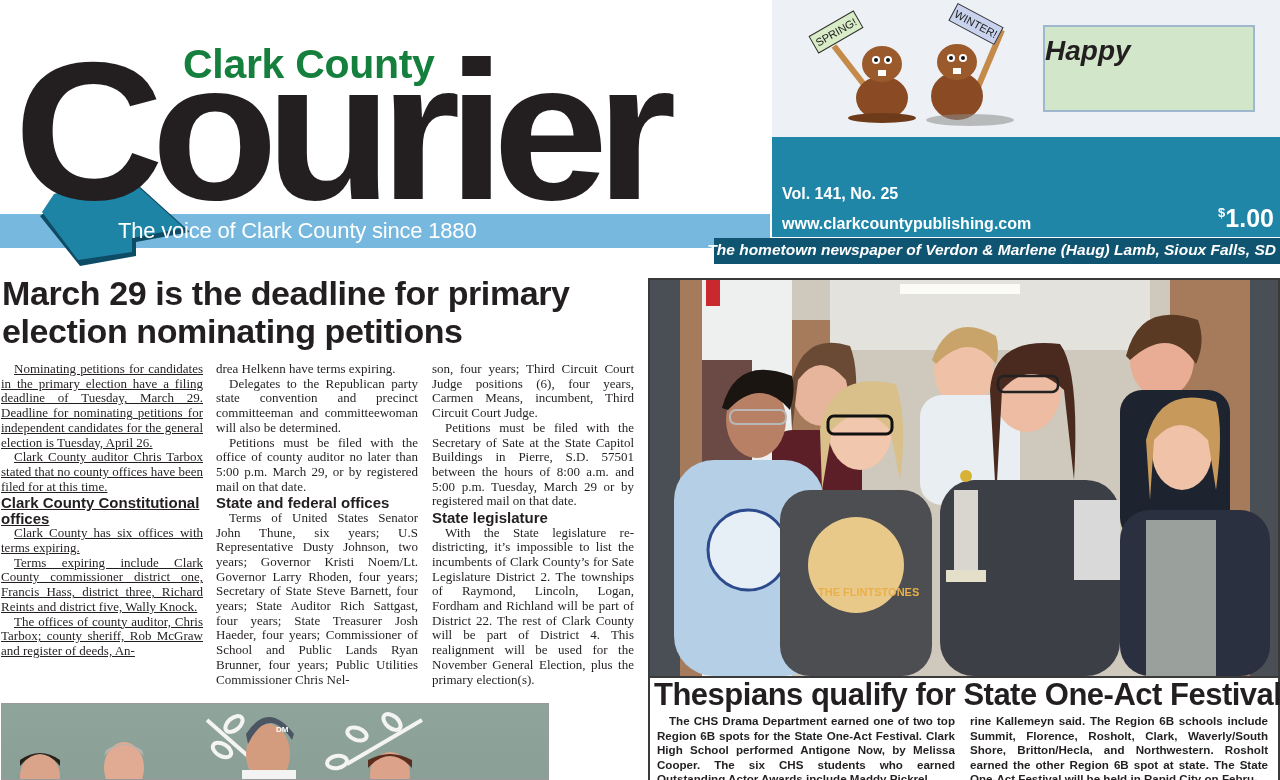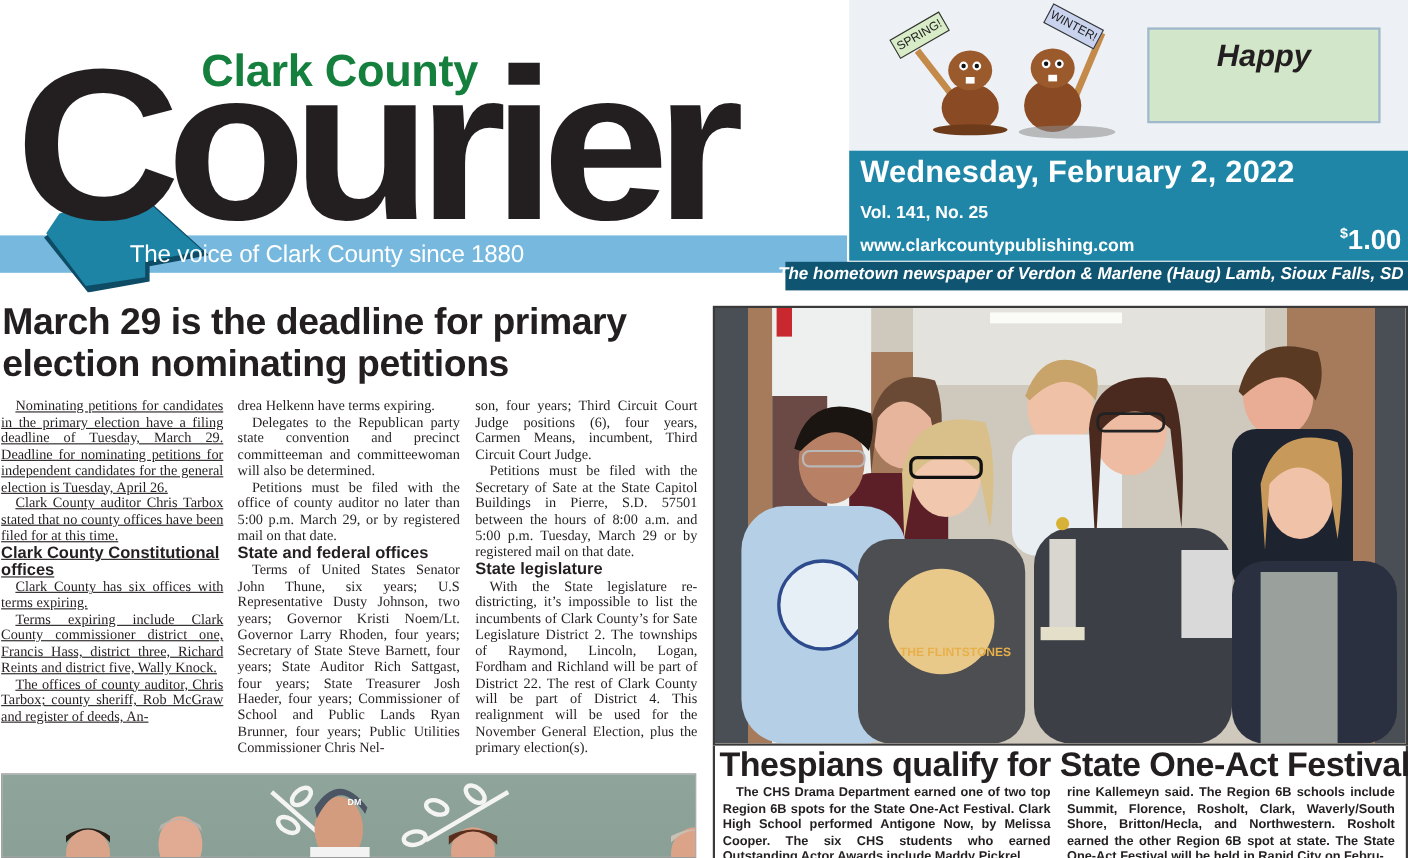--- a/index.html
+++ b/index.html
@@ -14,21 +14,21 @@
     font-weight: 900; font-size: 196px; color: #231f20; letter-spacing: -12px; line-height: 1;
     transform: scaleX(1.06); transform-origin: left top; white-space: nowrap; }
   .mh-bar { position: absolute; left: 0; top: 214px; width: 770px; height: 34px; background: #76b8de; }
   .mh-state { position: absolute; left: 40px; top: 176px; width: 150px; height: 90px; }
   .mh-tagline { position: absolute; left: 118px; top: 216px; font-family: "Liberation Sans", sans-serif;
     font-size: 22px; color: #ffffff; line-height: 30px; letter-spacing: -0.2px; }
 
   
   .mh-art { position: absolute; left: 772px; top: 0; width: 508px; height: 137px; background: #edf1f5; }
   .greeting-box { position: absolute; left: 1043px; top: 25px; width: 212px; height: 87px;
-    background: #d2e6c9; border: 2px solid #9fb7cf; text-align: center;
+    background: #d2e6c9; border: 2px solid #9fb7cf; text-align: left;
     font-family: "Liberation Sans", sans-serif; font-style: italic; font-weight: 700;
     font-size: 28px; line-height: 36px; color: #231f20; padding-top: 6px; }
   .groundhog { position: absolute; }
   .sign { position: absolute; font-family: "Liberation Sans", sans-serif; font-size: 11px;
     border: 1.5px solid #333; text-align: center; line-height: 18px; color: #222; }
 
   .mh-date-block { position: absolute; left: 772px; top: 137px; width: 508px; height: 100px; background: #1f86a8; }
   .mh-date { position: absolute; left: 782px; top: 140px; font-family: "Liberation Sans", sans-serif;
     font-weight: 700; font-size: 28px; color: #ffffff; letter-spacing: 0.2px; }
   .mh-vol { position: absolute; left: 782px; top: 185px; font-family: "Liberation Sans", sans-serif;
@@ -49,22 +49,22 @@
     font-size: 13px; line-height: 14.7px; text-align: justify; color: #231f20; }
   .col p { text-indent: 13px; }
   .col p.cont { text-indent: 0; }
   .col h3 { font-family: "Liberation Sans", sans-serif; font-weight: 700; font-size: 15px;
     line-height: 15.5px; margin-top: 1px; text-align: left; }
   .col1 { left: 1px; text-decoration: underline; }
   .col2 { left: 216px; }
   .col3 { left: 432px; }
 
   
-  .photo2 { position: absolute; left: 1px; top: 703px; width: 632px; height: 77px;
-    background: linear-gradient(180deg, #8fa59b 0%, #8a9f95 100%); border: 1px solid #9a9a9a; overflow: hidden; padding-left: 40px; }
+  .photo2 { position: absolute; left: 1px; top: 703px; width: 548px; height: 77px;
+    background: linear-gradient(180deg, #8fa59b 0%, #8a9f95 100%); border: 1px solid #9a9a9a; overflow: hidden; }
 
   
   .photo1 { position: absolute; left: 648px; top: 278px; width: 632px; height: 400px;
     border: 2px solid #3a3a3a; overflow: hidden;
     background: linear-gradient(180deg, #d9d6cf 0%, #c7c0b4 40%, #9b8f80 100%); }
   .story2-box { position: absolute; left: 648px; top: 678px; width: 632px; height: 102px;
     border-left: 2px solid #3a3a3a; border-right: 2px solid #3a3a3a; background: #fff; }
   .headline2 { position: absolute; left: 654px; top: 677px; font-family: "Liberation Sans", sans-serif;
     font-weight: 700; font-size: 31px; line-height: 36px; color: #231f20; letter-spacing: -0.5px; white-space: nowrap; }
   .col2b { position: absolute; top: 714px; width: 298px; font-family: "Liberation Sans", sans-serif;
@@ -116,21 +116,20 @@
       <ellipse cx="58" cy="110" rx="44" ry="6" fill="#8a8a8a" opacity="0.55"></ellipse>
     </svg>
     <div class="sign" style="left:178px;top:14px;width:52px;background:#c9d3ee;transform:rotate(28deg)">WINTER!</div>
   </div>
 
   <div class="greeting-box">
     <div>Happy</div>
   </div>
 
   <div class="mh-date-block"></div>
-  <div class="mh-date">Wednesday, February 2, 2022</div>
   <div class="mh-vol">Vol. 141, No. 25</div>
   <div class="mh-url">www.clarkcountypublishing.com</div>
   <div class="mh-price"><sup>$</sup><span>1.00</span></div>
   <div class="mh-hometown-bar"></div>
   <div class="mh-hometown">The hometown newspaper of Verdon &amp; Marlene (Haug) Lamb, Sioux Falls, SD</div>
 </header>
 
 <article>
   <h1 class="headline">March 29 is the deadline for primary election nominating petitions</h1>
 

